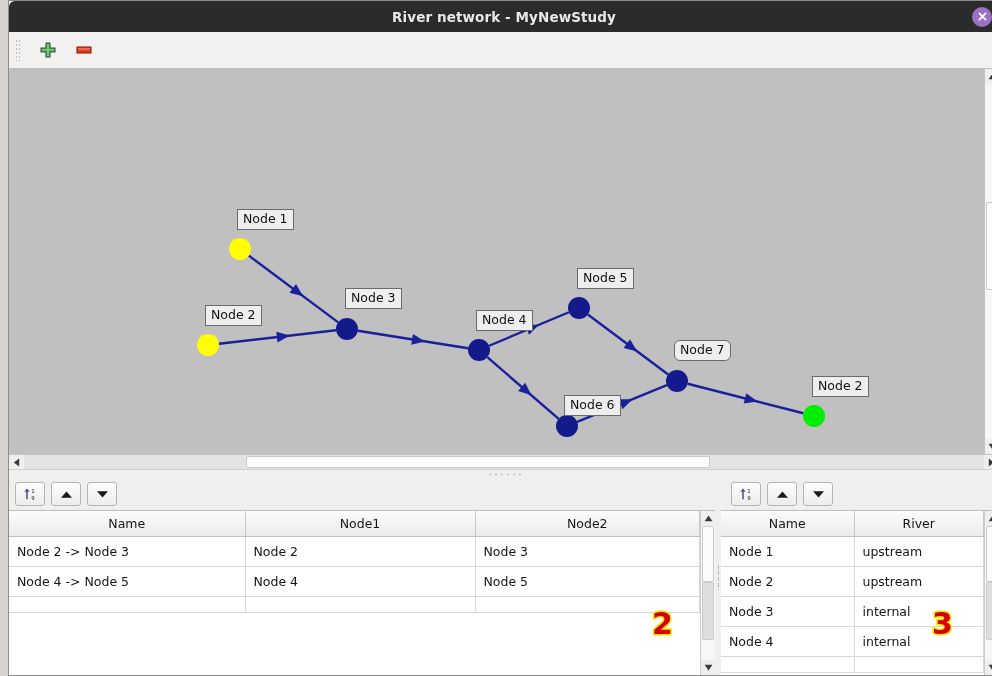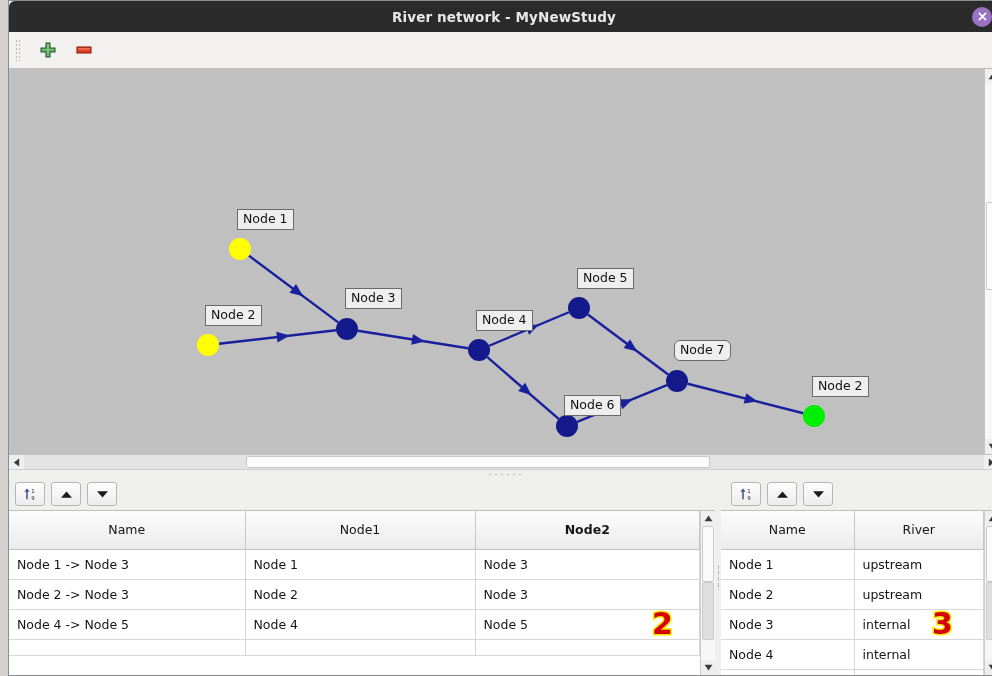--- a/index.html
+++ b/index.html
@@ -186,21 +186,21 @@
   }
   .grid { flex: 1 1 auto; min-width: 0; display: flex; flex-direction: column; background:#fff; }
   table.grid-table {
     border-collapse: collapse;
     width: 100%;
     table-layout: fixed;
     font-size: 12.5px;
     color: #151515;
   }
   table.grid-table th {
-    height: 38px;
+    height: 25px;
     background: linear-gradient(#fcfcfc, #ebebeb);
     border-right: 1px solid #c8c8c8;
     border-bottom: 1px solid #c0c0c0;
     font-weight: normal;
     font-size: 12.5px;
     color: #151515;
     text-align: center;
     padding: 0;
   }
   table.grid-table td {
@@ -373,29 +373,24 @@
           </svg>
         </div>
       </div>
       <div class="grid-wrap rel">
         <div class="grid">
           <table class="grid-table">
             <thead>
                 <tr id="links-head">
                   <th style="width: 236px;">Name</th>
                   <th style="width: 230px;">Node1</th>
-                  <th style="width: auto; font-weight: bold;">Node2</th>
+                  <th style="width: auto;">Node2</th>
                 </tr>
               </thead>
             <tbody id="links-body">
-                <tr>
-                  <td>Node 1 -&gt; Node 3</td>
-                  <td>Node 1</td>
-                  <td>Node 3</td>
-                </tr>
                 <tr>
                   <td>Node 2 -&gt; Node 3</td>
                   <td>Node 2</td>
                   <td>Node 3</td>
                 </tr>
                 <tr>
                   <td>Node 4 -&gt; Node 5</td>
                   <td>Node 4</td>
                   <td>Node 5</td>
                 </tr>

